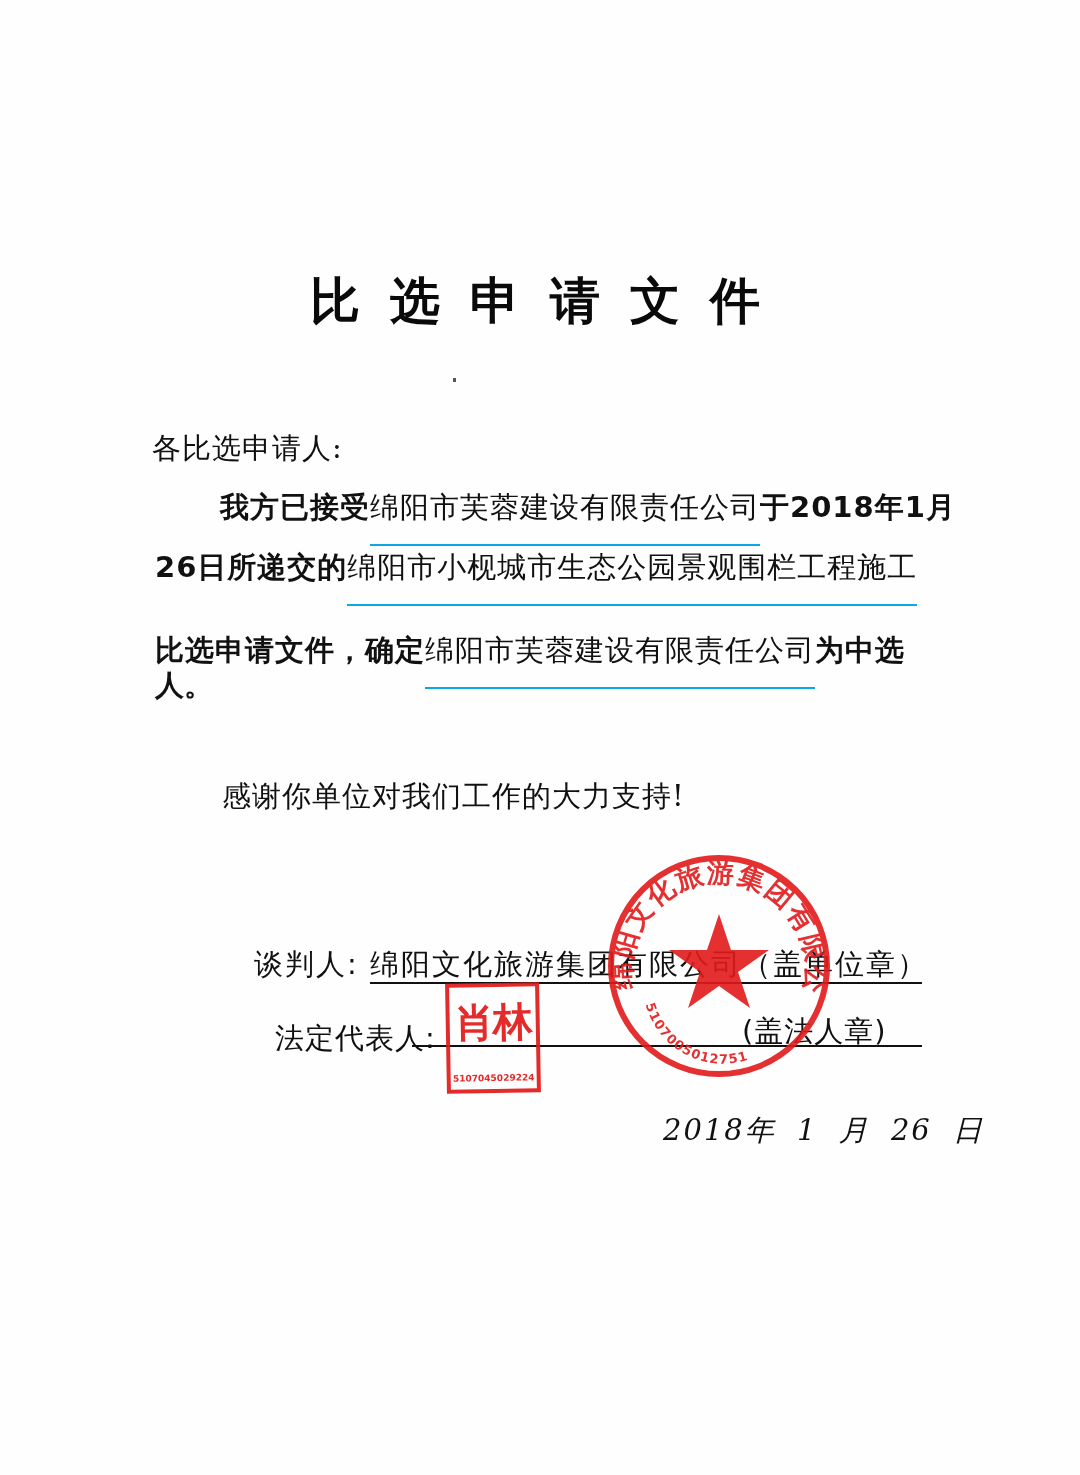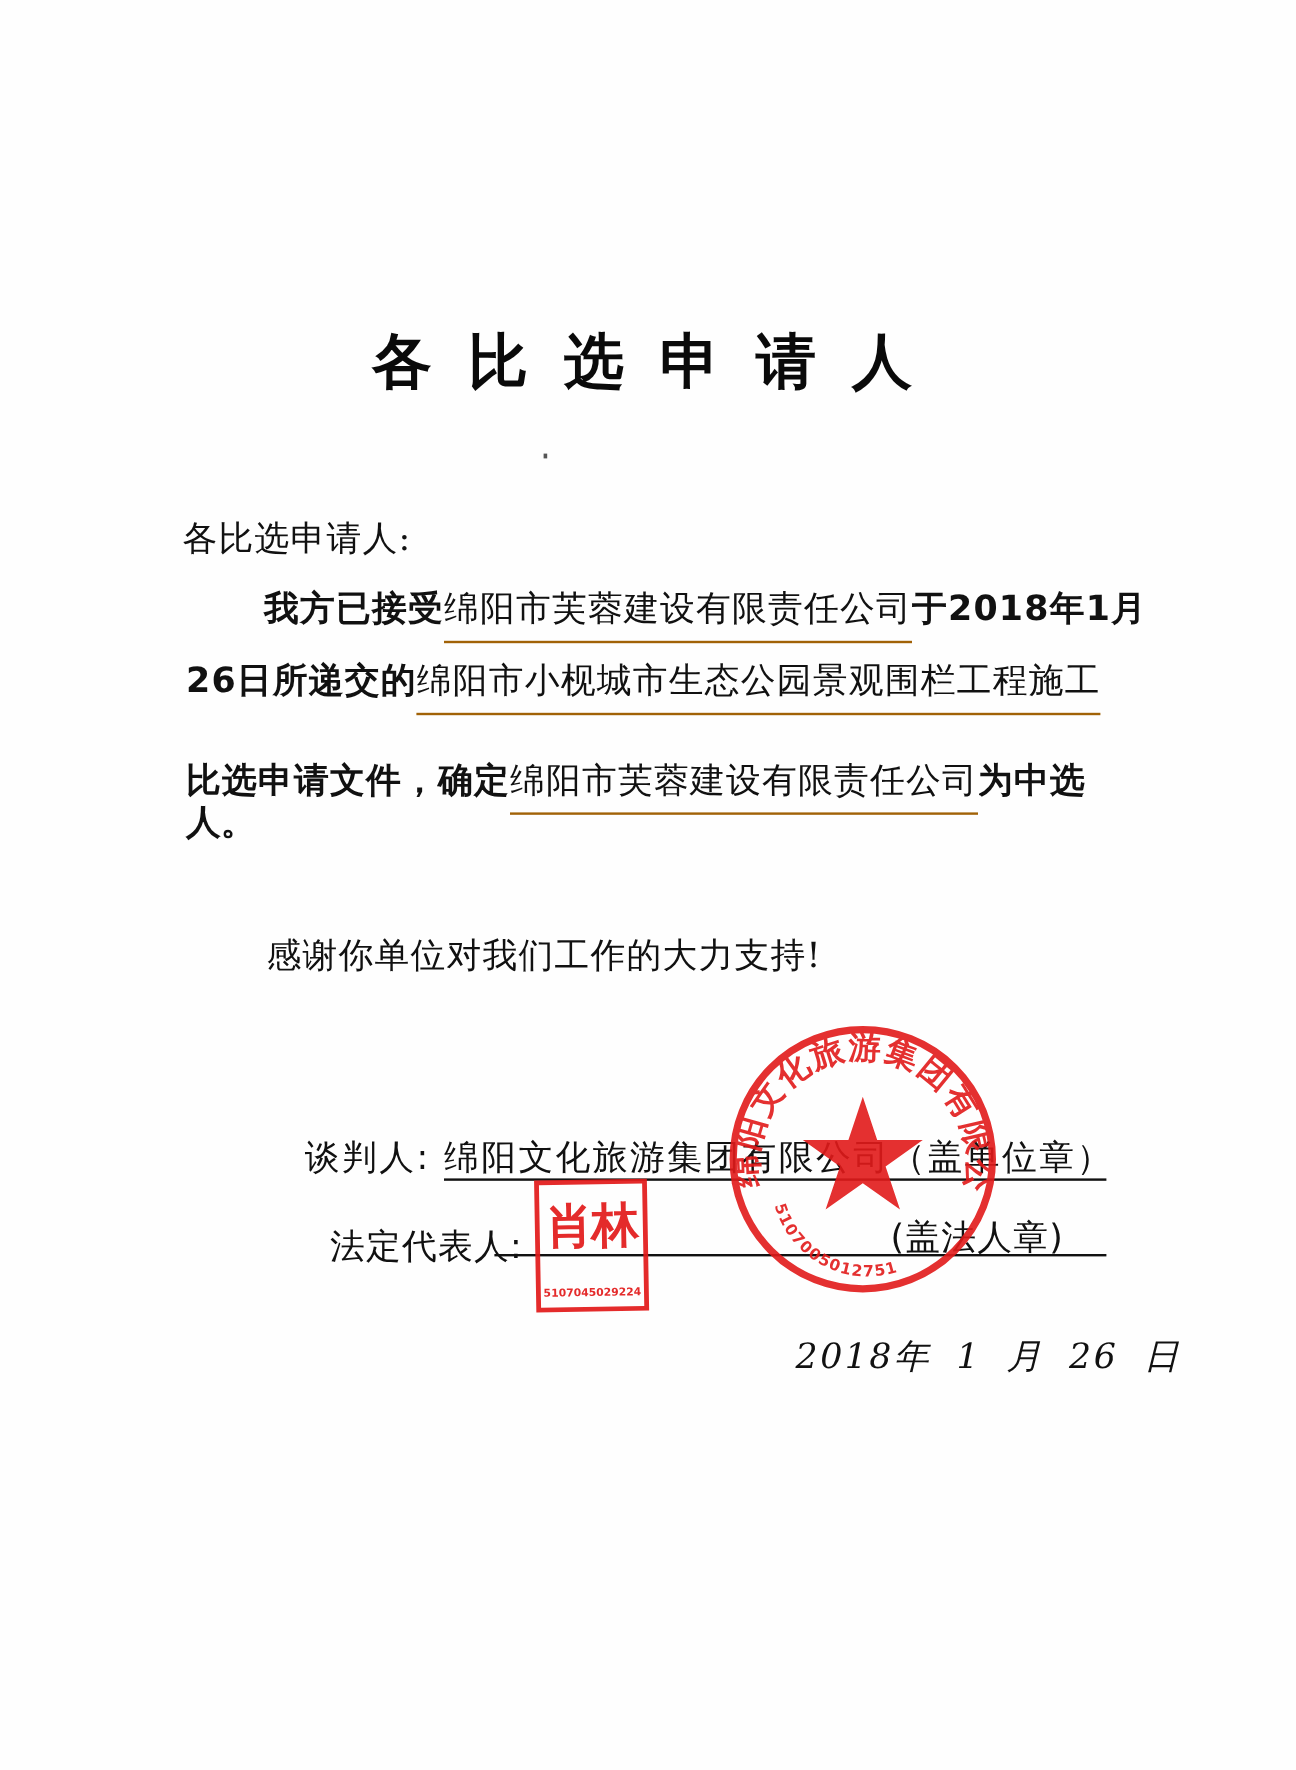--- a/index.html
+++ b/index.html
@@ -48,22 +48,22 @@
       line-height: 40px;
     }
     .salutation { top: 428px; left: 152px; letter-spacing: 1px; }
     .p1 { top: 487px; left: 220px; letter-spacing: 1px; }
     .p2 { top: 547px; left: 155px; letter-spacing: 1px; }
     .p3 { top: 630px; left: 155px; letter-spacing: 1px; }
     .p4 { top: 665px; left: 155px; }
     .thanks { top: 776px; left: 222px; letter-spacing: 1px; }
     .bold { font-weight: bold; font-family: "DejaVu Sans", sans-serif; }
     .u {
-      border-bottom: 2px solid #a16207;
-      padding-bottom: 10px;
+      border-bottom: 2px solid #0ea5e9;
+      padding-bottom: 20px;
       font-weight: normal;
       font-family: "DejaVu Sans", sans-serif;
       margin-top: 42px;
     }
     .sign1 { top: 944px; left: 254px; letter-spacing: 2px; font-family: "DejaVu Sans", sans-serif; }
     .sign1-line {
       position: absolute;
       left: 370px; top: 982px;
       width: 552px; height: 2px;
       background: #111;
@@ -120,21 +120,21 @@
       left: 605px; top: 852px;
       width: 228px; height: 228px;
       opacity: 0.9;
     }
   </style>
 </head>
 <body>
 
 <div class="page">
 
-  <div class="title">各比选申请人</div>
+  <div class="title">比选申请文件</div>
   <div class="dot"></div>
 
   <div class="line salutation">各比选申请人:</div>
 
   <div class="line p1 bold">
     <span>我方已接受</span><span class="u">绵阳市芙蓉建设有限责任公司</span><span>于2018年1月</span>
   </div>
 
   <div class="line p2 bold">
     <span>26日所递交的</span><span class="u">绵阳市小枧城市生态公园景观围栏工程施工</span>

